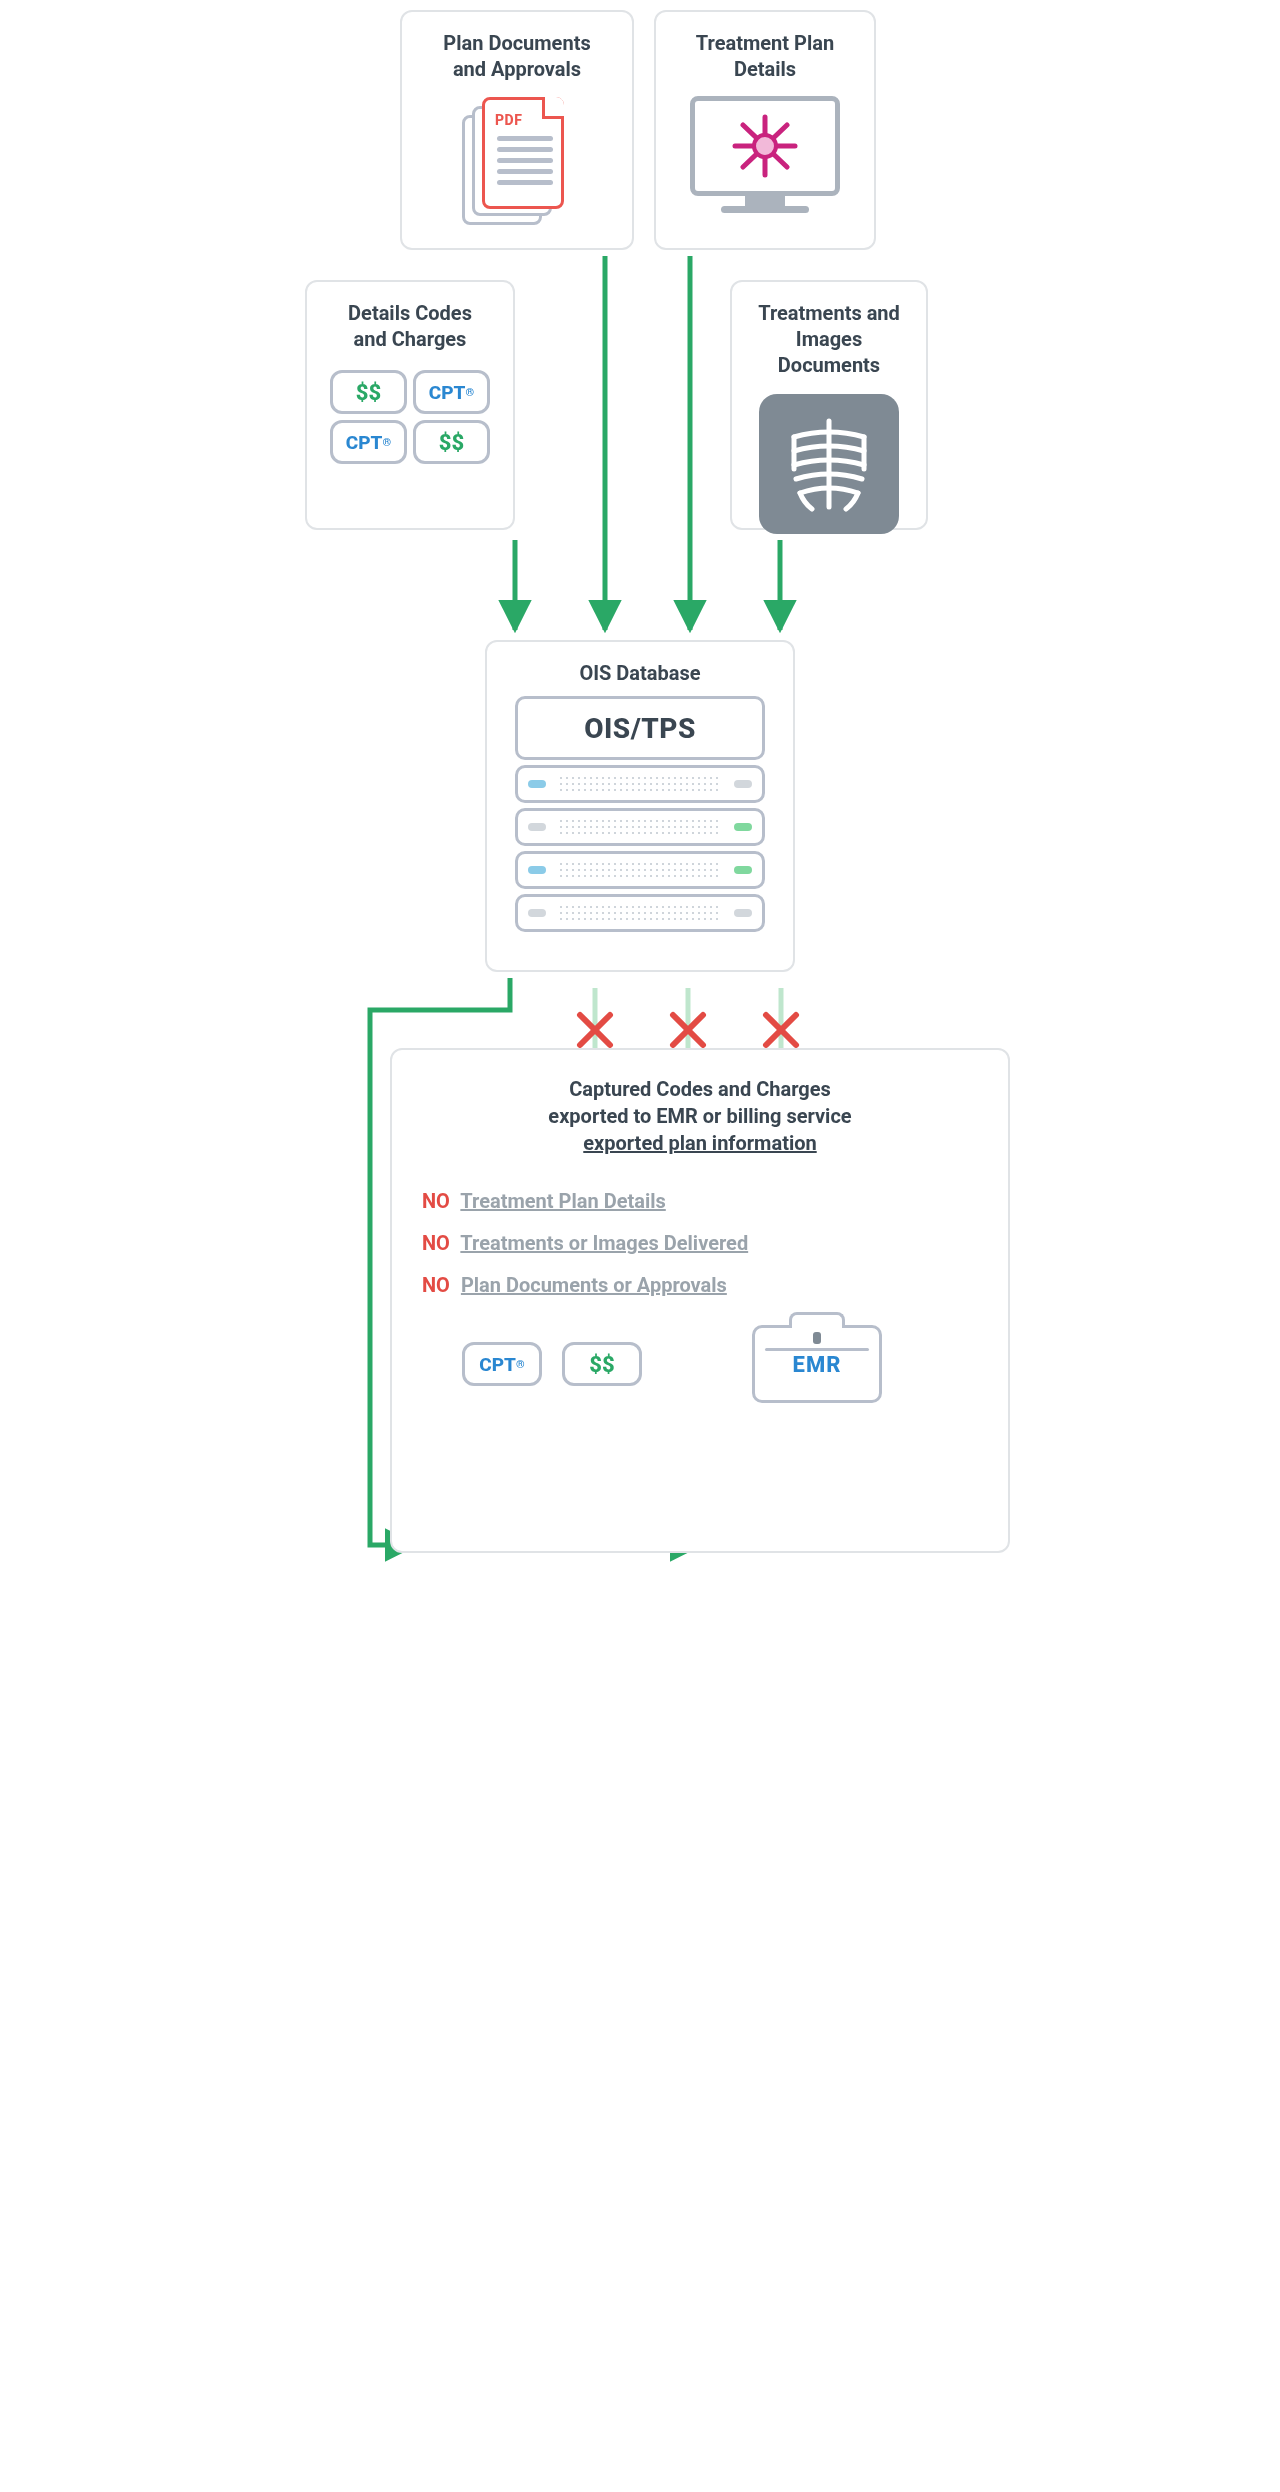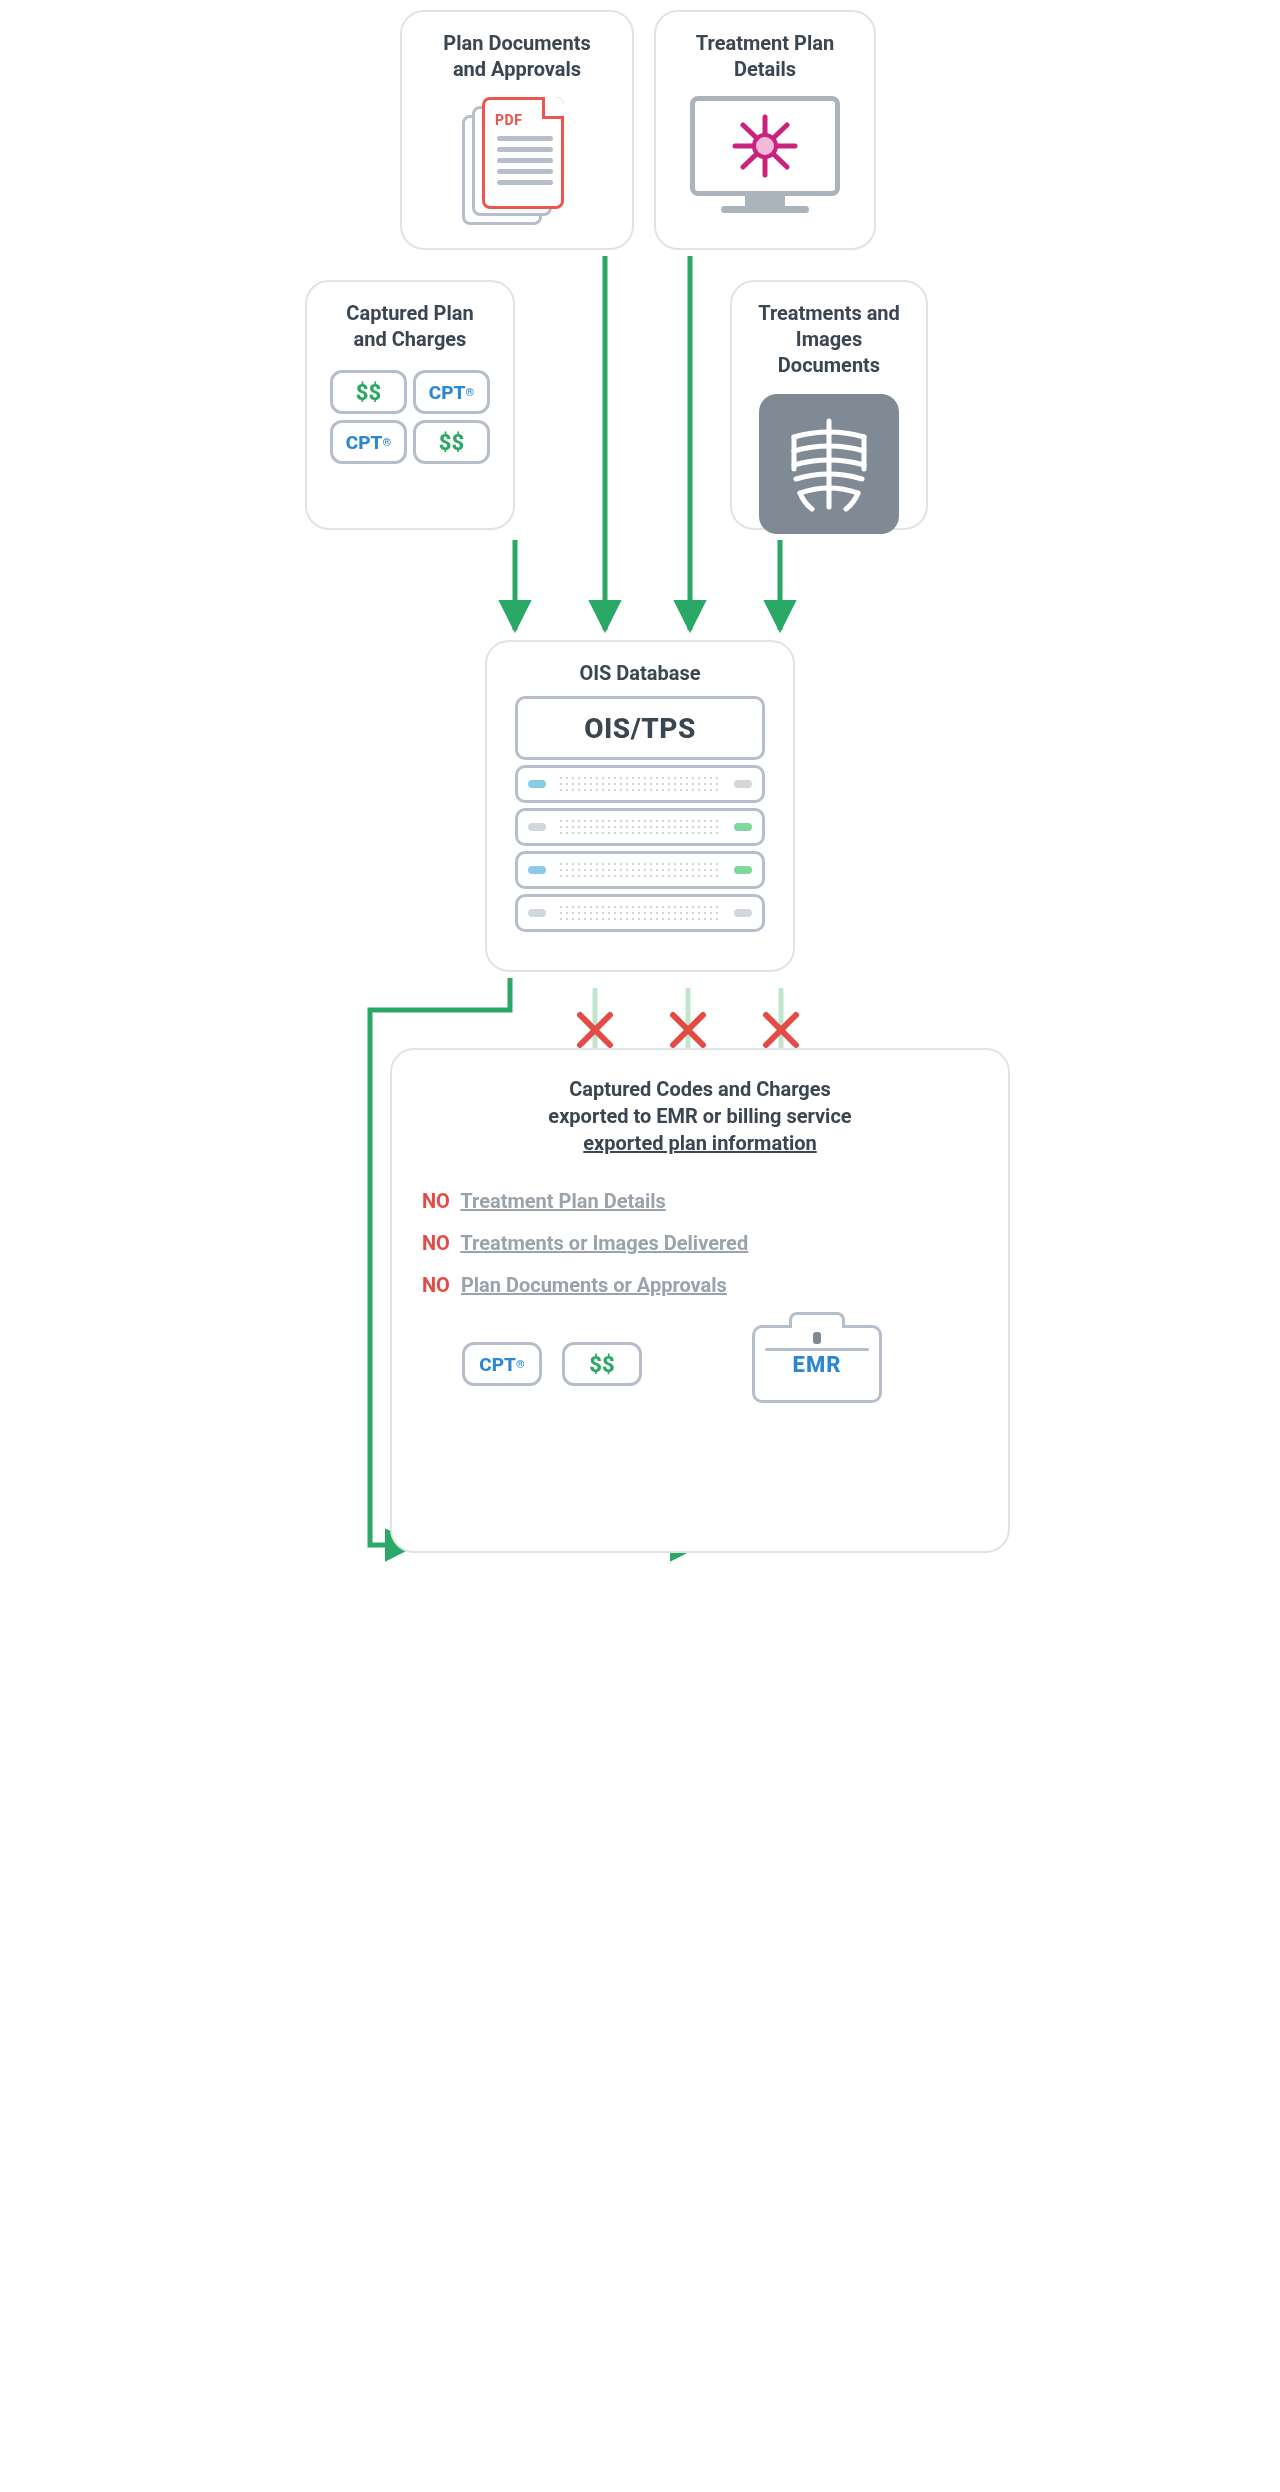--- a/index.html
+++ b/index.html
@@ -14,21 +14,21 @@
   .canvas {
     position: absolute;
     left: 250px;
     top: 0;
     width: 780px;
     height: 1660px;
   }
   .box {
     position: absolute;
     border: 2px solid #e0e3e6;
-    border-radius: 24px;
+    border-radius: 12px;
     background: #fff;
     text-align: center;
   }
   .box-title {
     font-size: 20px;
     font-weight: 700;
     color: #3a4651;
     line-height: 1.3;
     padding: 18px 20px 10px;
   }
@@ -185,21 +185,21 @@
           </span>
         </div>
         <div class="monitor-stand"></div>
         <div class="monitor-base"></div>
       </div>
     </div>
   </div>
 
   <div class="box box-captured">
     <div class="box-title">
-      <span>Captured Plan</span><br>
+      <span>Details Codes</span><br>
       <span>and Charges</span>
     </div>
     <div class="pill-grid">
       <div class="pill money">$$</div>
       <div class="pill cpt">
           <span>CPT</span>
           <sup>®</sup>
         </div>
       <div class="pill cpt">
           <span>CPT</span>

